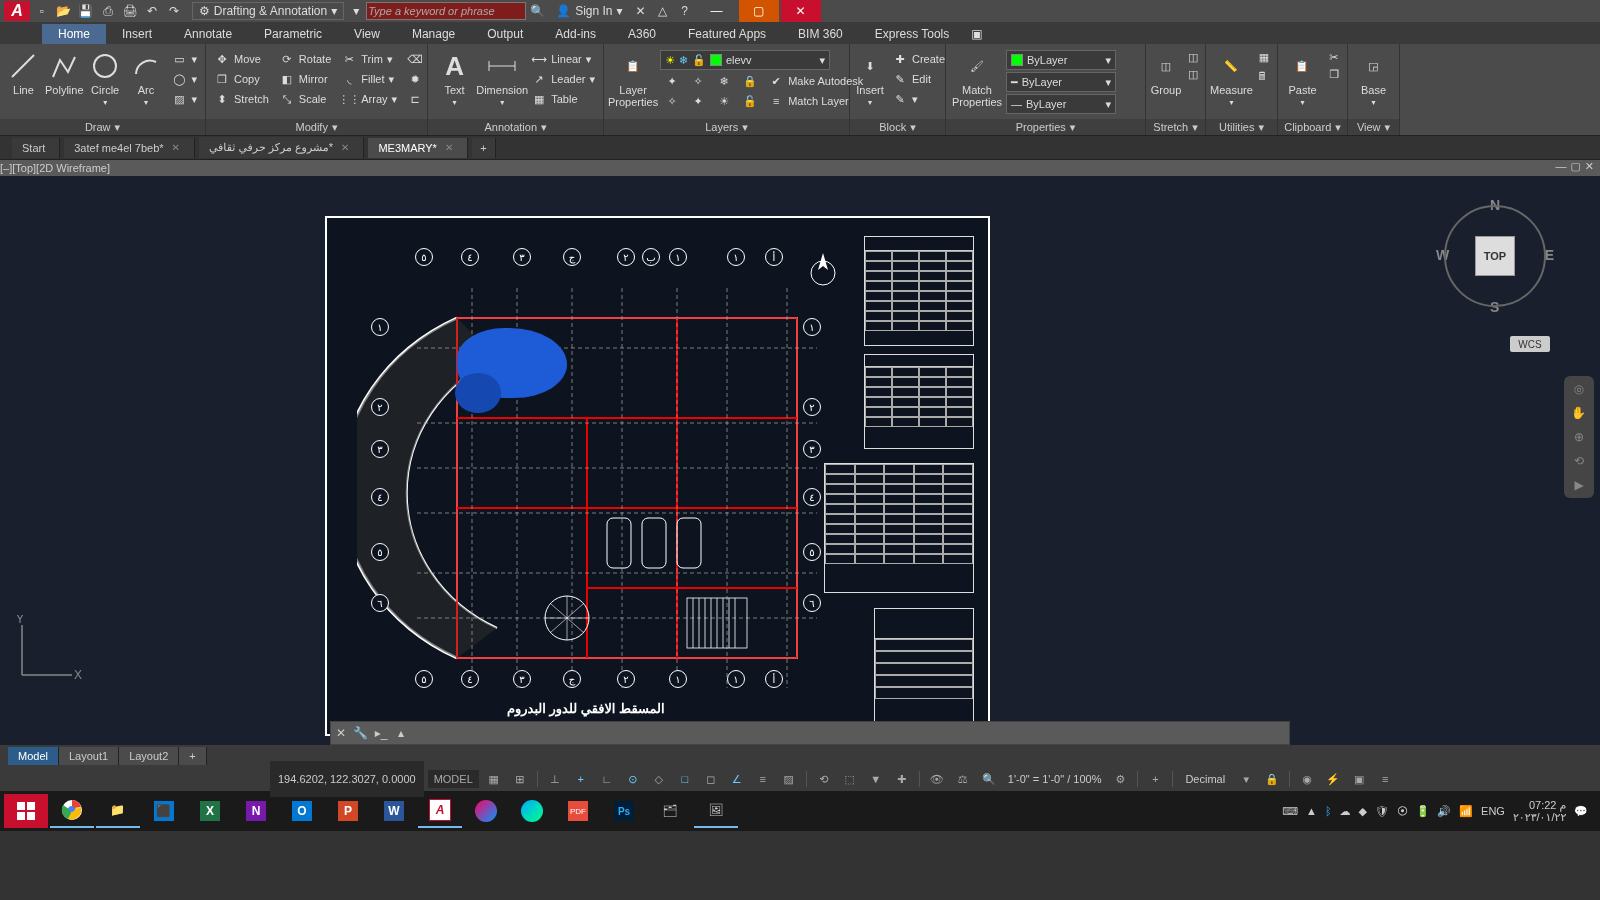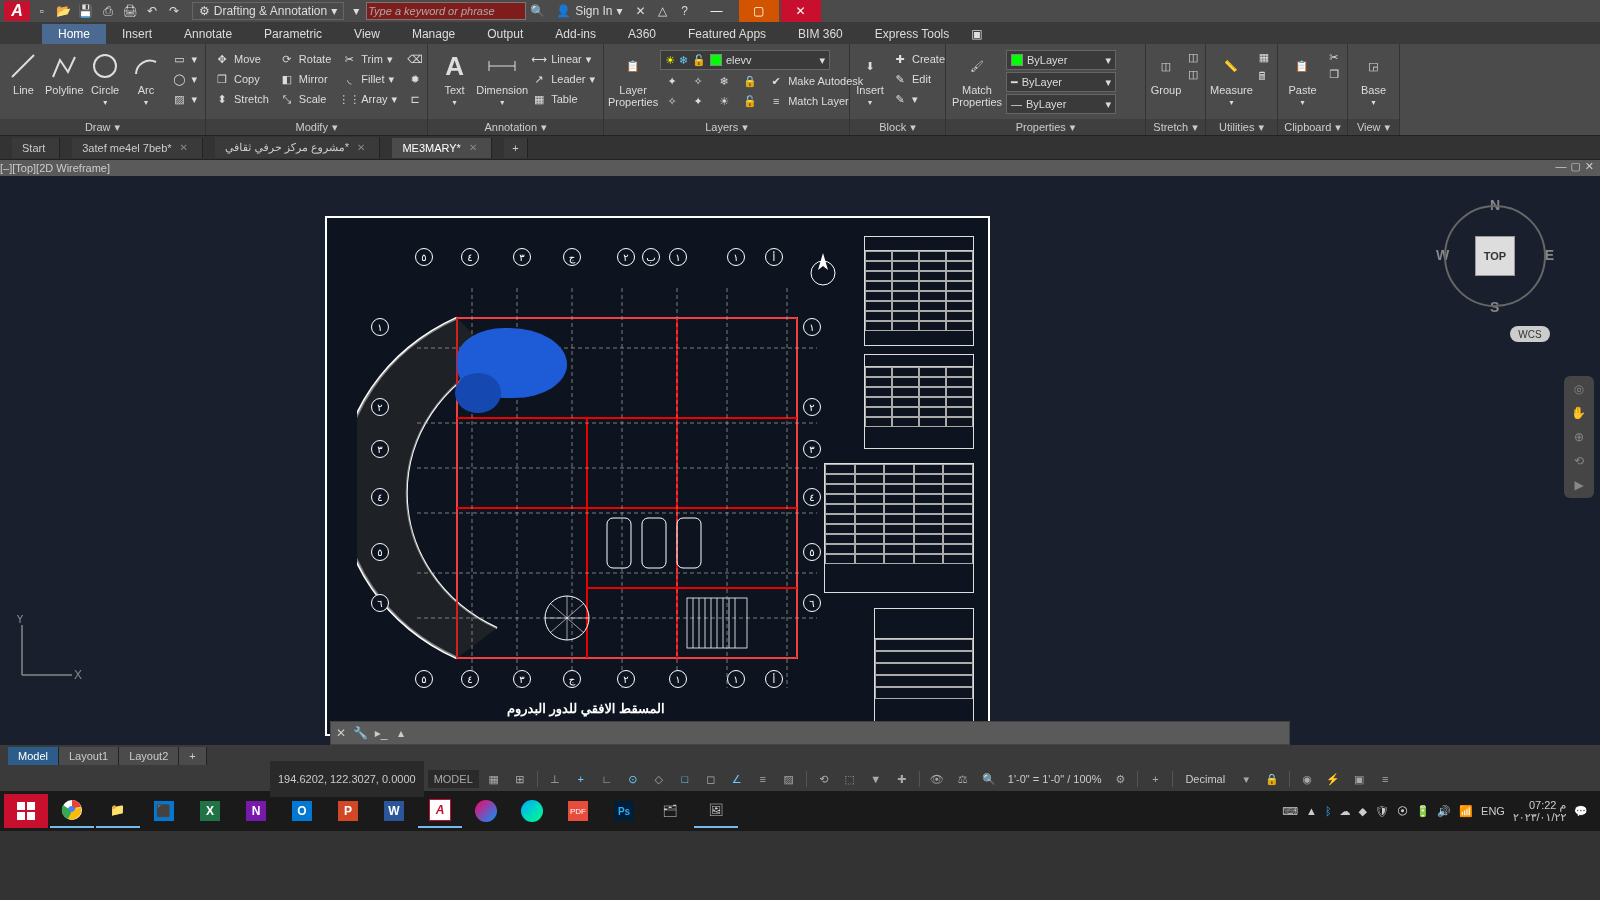--- a/index.html
+++ b/index.html
@@ -26,33 +26,33 @@
 .panel { border-right: 1px solid #333; display: flex; flex-direction: column; padding: 2px 4px 0 4px; }
 .panel-body { flex: 1; display: flex; align-items: flex-start; gap: 2px; }
 .panel-title { height: 16px; text-align: center; font-size: 11px; color: #ccc; background: #3f3f3f; margin: 0 -4px; display:flex; align-items:center; justify-content:center; gap:4px;}
 .big-btn { width: 46px; display: flex; flex-direction: column; align-items: center; gap: 2px; padding-top: 4px; font-size: 11px; color: #ddd; cursor:pointer;}
 .big-btn .ico { width: 32px; height: 32px; display: flex; align-items: center; justify-content: center; }
 .small-row { display: flex; flex-direction: column; gap: 2px; padding-top: 4px; }
 .small-btn { display: flex; align-items: center; gap: 4px; padding: 1px 4px; font-size: 11px; color: #ddd; cursor:pointer; white-space:nowrap;}
 .small-btn .sico { width: 16px; height: 16px; display:flex; align-items:center; justify-content:center; }
 .prop-drop { width: 110px; height: 20px; background: #3a3a3a; border: 1px solid #666; display: flex; align-items: center; padding: 0 4px; font-size: 11px; color:#ddd; gap:4px;}
 .swatch { width: 12px; height: 12px; border:1px solid #888;}
-.file-tabs { height: 24px; background: #333; display: flex; align-items: center; padding-left: 12px; gap: 12px; border-bottom: 1px solid #222;}
+.file-tabs { height: 24px; background: #333; display: flex; align-items: center; padding-left: 12px; gap: 4px; border-bottom: 1px solid #222;}
 .ftab { padding: 4px 14px 4px 10px; background: #3a3a3a; color: #ccc; font-size: 11px; border-right: 1px solid #222; display:flex; align-items:center; gap:8px; cursor:pointer;}
 .ftab.active { background: #4b4b4b; color: #fff; }
 .ftab .x { font-size: 10px; color:#888;}
 .viewport-frame { position: relative; background: #5a5a5a; height: 16px; color:#ccc; font-size:11px; display:flex; align-items:center;}
 .vp-ctrl { position:absolute; right:6px; top:0; display:flex; gap:4px; color:#ccc;}
 .canvas-area { position: relative; height: 569px; background: #1a1f2e; }
 .drawing { position: absolute; left: 325px; top: 40px; width: 665px; height: 520px; border: 2px solid #fff; background: #0d1420; }
 .ucs { position:absolute; left:12px; bottom:60px; color:#888; font-size:28px;}
 .viewcube { position:absolute; right:50px; top:25px; width:110px; height:110px; }
 .viewcube .cube { position:absolute; left:35px; top:35px; width:40px; height:40px; background:#ddd; color:#333; font-size:11px; display:flex; align-items:center; justify-content:center; font-weight:600; border:1px solid #999;}
 .viewcube .dir { position:absolute; color:#888; font-size:14px; font-weight:600;}
-.wcs-badge { position:absolute; right:50px; top:150px; width:40px; height:16px; background:#ccc; color:#333; font-size:10px; display:flex; align-items:center; justify-content:center; border-radius:8px;}
+.wcs-badge { position:absolute; right:50px; top:160px; width:40px; height:16px; background:#ccc; color:#333; font-size:10px; display:flex; align-items:center; justify-content:center; border-radius:2px;}
 .navbar-right { position:absolute; right:6px; top:200px; width:30px; background:#454545; border-radius:6px; padding:6px 0; display:flex; flex-direction:column; align-items:center; gap:10px; color:#888;}
 .cmdline-row { position:absolute; bottom:0; left:330px; right:310px; height:24px; background:#5a5a5a; display:flex; align-items:center; border:1px solid #444;}
 .cmdline-row .cmd-ico { width:20px; text-align:center; color:#ccc;}
 .cmdline-row input { flex:1; background:transparent; border:none; color:#ccc; font-style:italic; font-size:12px; outline:none; padding-left:4px;}
 .layout-tabs { height: 22px; background: #3a3a3a; display:flex; align-items:center; padding-left:8px; gap:0;}
 .ltab { padding:3px 10px; background:#4b4b4b; border-right:1px solid #222; font-size:11px; color:#ccc; cursor:pointer;}
 .ltab.active { background:#2b5c8a; color:#fff;}
 .statusbar { height: 24px; background: #3a3a3a; display:flex; align-items:center; padding:0 6px; gap:4px; font-size:11px; color:#ccc;}
 .statusbar .coords { background:#2a2a2a; padding:12px 8px; color:#ccc;}
 .statusbar .sbtn { width:22px; height:18px; display:flex; align-items:center; justify-content:center; color:#aaa; cursor:pointer;}

